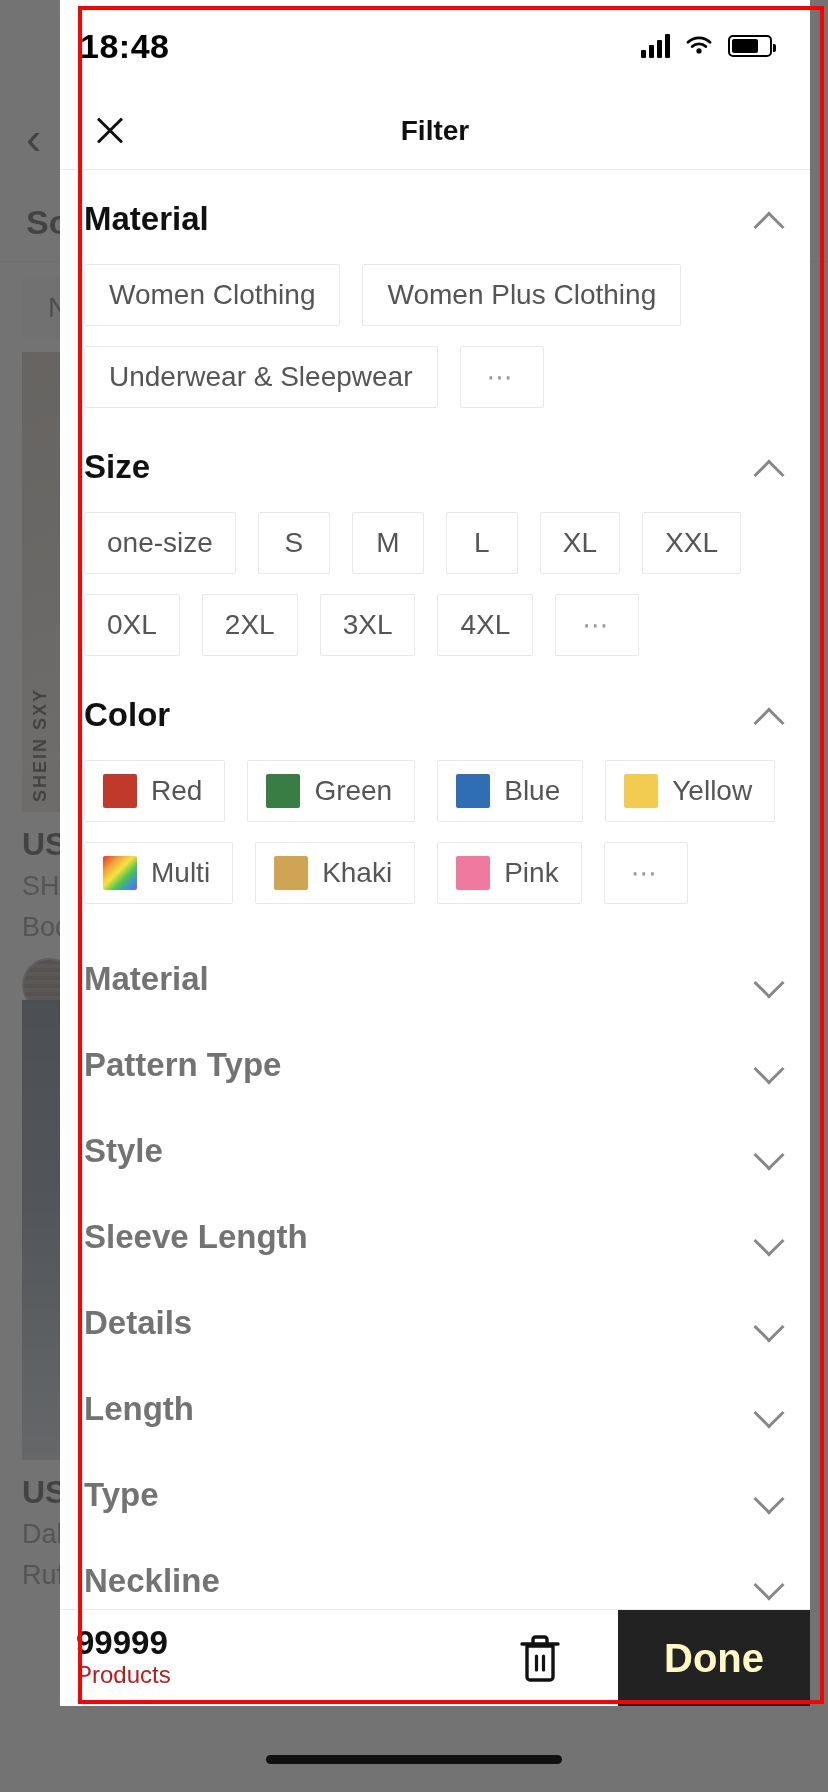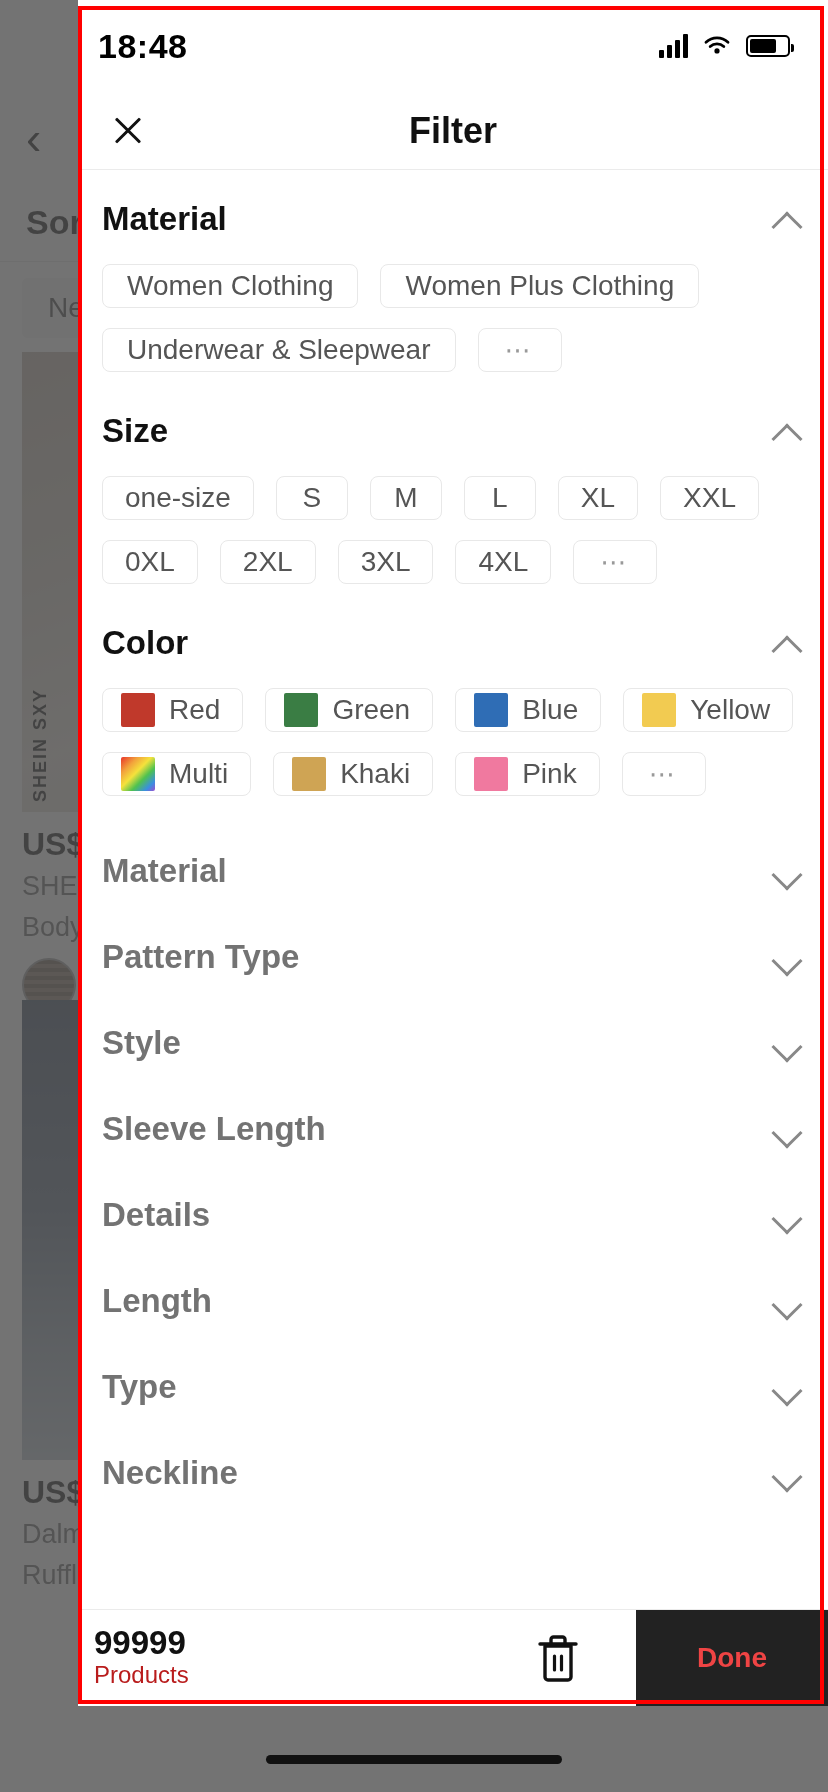--- a/index.html
+++ b/index.html
@@ -53,21 +53,21 @@
     border:2px solid #999;
     background:repeating-linear-gradient(180deg,#6b5a4a 0 4px,#8a7868 4px 8px);
   }
   .dim-overlay {
     position:absolute; left:0; top:0; width:828px; height:1792px;
     background:rgba(80,80,80,0.80);
   }
 
   
   .sheet {
-    position:absolute; left:78px; top:0; width:750px; height:1706px;
+    position:absolute; left:60px; top:0; width:750px; height:1706px;
     background:#ffffff; display:flex; flex-direction:column;
     overflow:hidden;
   }
   .redframe {
     position:absolute; left:78px; top:6px; width:746px; height:1698px;
     border:4px solid #ff0000; pointer-events:none; z-index:40;
   }
 
   
   .statusbar {
@@ -101,21 +101,21 @@
     width:52px; height:52px; display:flex; align-items:center; justify-content:center;
     position:relative;
   }
   .close-btn::before, .close-btn::after {
     content:""; position:absolute; width:34px; height:3px; background:#111; border-radius:1px;
   }
   .close-btn::before { transform:rotate(45deg); }
   .close-btn::after  { transform:rotate(-45deg); }
   .sheet-title {
     position:absolute; left:0; right:0; text-align:center;
-    font-size:36px; font-weight:bold; color:#111; pointer-events:none;
+    font-size:28px; font-weight:bold; color:#111; pointer-events:none;
   }
 
   
   .sheet-body { flex:1 1 auto; overflow:hidden; padding:0 24px; }
 
   .section { padding-top:22px; }
   .section-head {
     display:flex; align-items:center; justify-content:space-between;
     padding:8px 0 4px 0;
   }
@@ -126,22 +126,22 @@
   .chev::before {
     content:""; position:absolute; left:6px; top:10px;
     width:19px; height:19px;
     border-right:3px solid #888; border-bottom:3px solid #888;
     transform:rotate(45deg);
   }
   .chev.up::before { transform:rotate(-135deg); top:14px; }
 
   .chips { display:flex; flex-wrap:wrap; gap:20px 22px; padding:22px 0 10px 0; }
   .chip {
-    border:1px solid #e8e8e8; background:#fff; border-radius:8px;
-    height:44px; display:flex; align-items:center; justify-content:center;
+    border:1px solid #e8e8e8; background:#fff; border-radius:2px;
+    height:62px; display:flex; align-items:center; justify-content:center;
     padding:0 24px; font-size:28px; color:#555; white-space:nowrap;
   }
   .chip.more { padding:0 26px; letter-spacing:4px; color:#999; font-size:26px; }
   .chip.sz { min-width:72px; padding:0 22px; }
   .chip.color { padding:0 22px 0 18px; gap:14px; }
   .sw { width:34px; height:34px; flex:0 0 34px; border-radius:2px; }
   .sw.multi {
     background:linear-gradient(135deg,#e8342a 0%,#f2a33c 25%,#f5e23c 45%,#4fc24f 65%,#3a8fe0 85%,#9a4fd0 100%);
   }
 
@@ -156,22 +156,22 @@
     flex:0 0 96px; display:flex; align-items:center;
     border-top:1px solid #ebebeb; padding:0 0 0 16px; background:#fff;
   }
   .count-wrap { flex:1 1 auto; }
   .count-num { font-size:33px; font-weight:bold; color:#111; line-height:1.05; }
   .count-lbl { font-size:24px; color:#b91c1c; line-height:1.2; }
   .trash {
     width:52px; height:56px; margin-right:52px; position:relative; flex:0 0 52px;
   }
   .done-btn {
-    flex:0 0 auto; background:#222222; color:#ef4444;
-    font-size:28px; font-weight:bold;
+    flex:0 0 auto; background:#222222; color:#fef9c3;
+    font-size:40px; font-weight:bold;
     height:96px; min-width:192px;
     display:flex; align-items:center; justify-content:center;
   }
 
   
   .home-ind {
     position:absolute; left:50%; transform:translateX(-50%);
     bottom:28px; width:296px; height:9px; background:#111; border-radius:5px;
   }
 </style>

